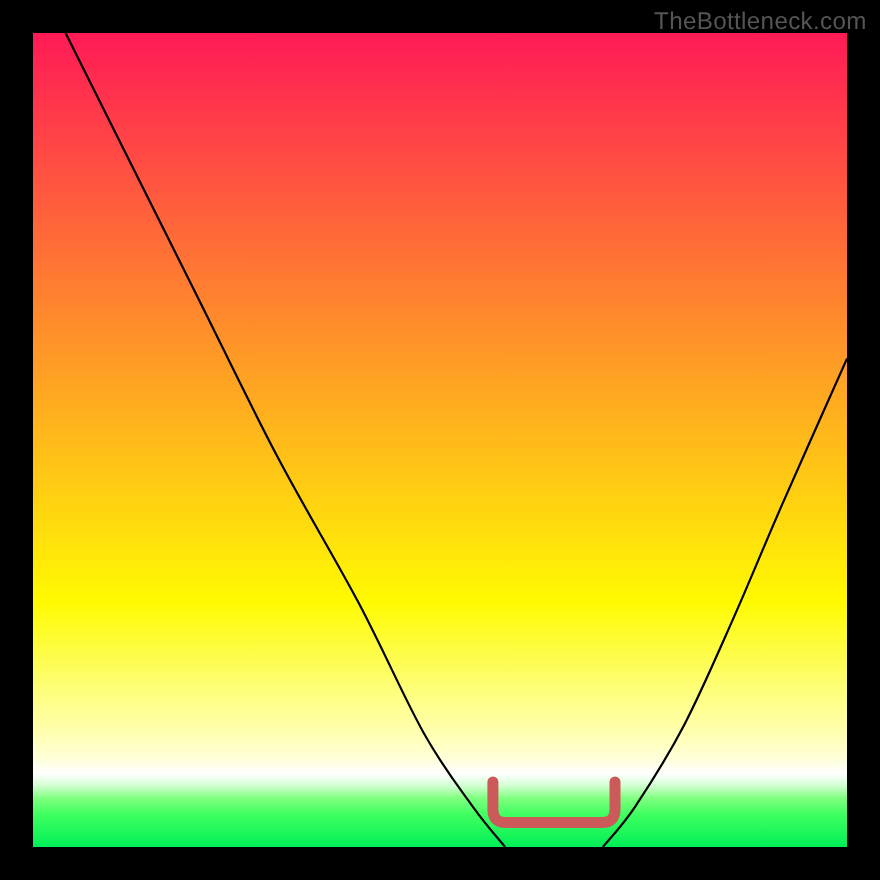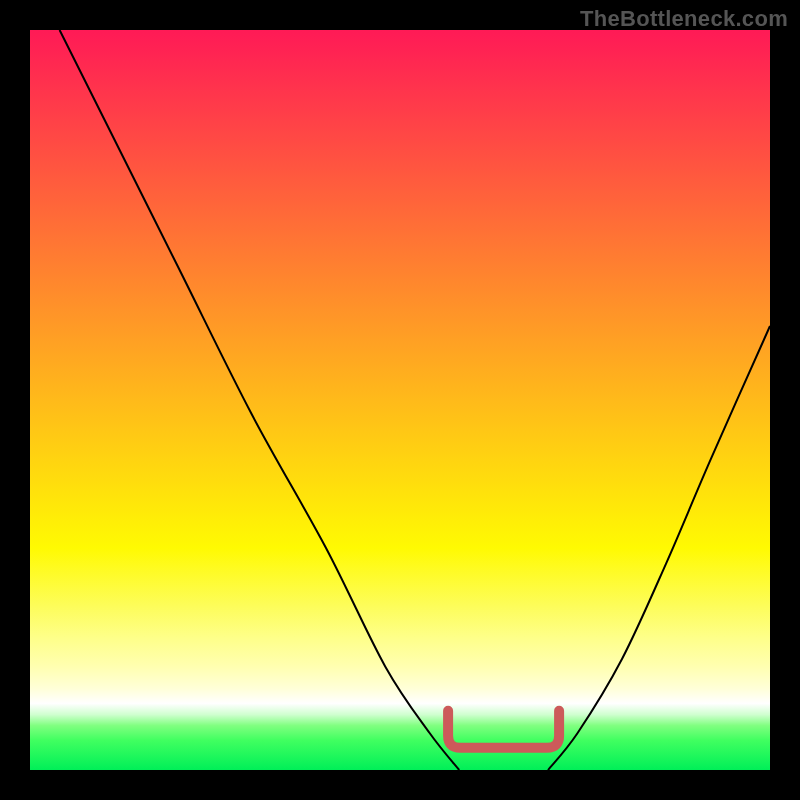--- a/index.html
+++ b/index.html
@@ -10,21 +10,21 @@
     position: relative;
     font-family: Arial, sans-serif;
     overflow: hidden;
   }
   .watermark {
     position: absolute;
     top: 6px;
     right: 12px;
     color: #555;
     font-size: 22px;
-    font-weight: 700;
+    font-weight: 400;
     z-index: 10;
     letter-spacing: 0.3px;
   }
   .plot-area {
     position: absolute;
     left: 30px;
     top: 30px;
     width: 740px;
     height: 740px;
     overflow: hidden;

